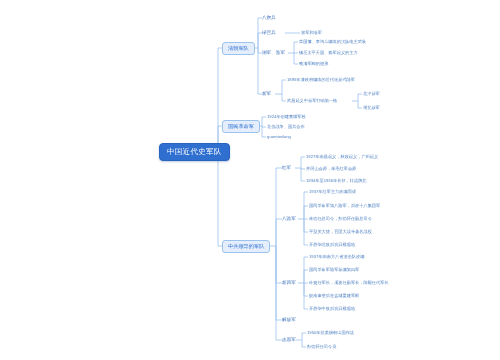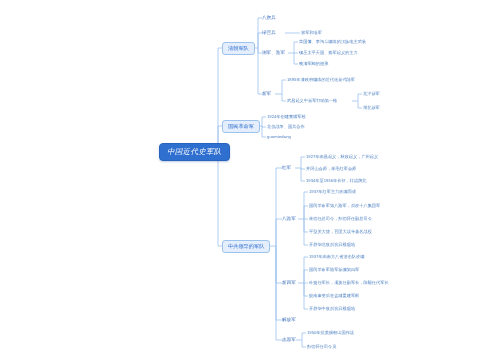--- a/index.html
+++ b/index.html
@@ -153,21 +153,21 @@
       <path d="M304,309 H308"></path>
 
       <path d="M296,340 H302"></path>
       <path d="M302,340 V333"></path>
       <path d="M302,340 V347"></path>
       <path d="M302,333 H306"></path>
       <path d="M302,347 H306"></path>
     </g>
   </svg>
 
-  <div class="node root" style="left:159px;top:143px;font-style:italic;">中国近代史军队</div>
+  <div class="node root" style="left:159px;top:143px;">中国近代史军队</div>
 
   <div class="node lvl2" style="left:222px;top:42px;">清朝军队</div>
 
   <div class="node lvl3" style="left:262px;top:15px;">八旗兵</div>
 
   <div class="node lvl3" style="left:262px;top:30px;">绿营兵</div>
   <div class="node leaf" style="left:301px;top:30px;">湘军和淮军</div>
 
   <div class="node lvl3" style="left:262px;top:50px;">湘军、淮军</div>
   <div class="node leaf" style="left:299px;top:39px;">曾国藩、李鸿章编练的汉族地主武装</div>

